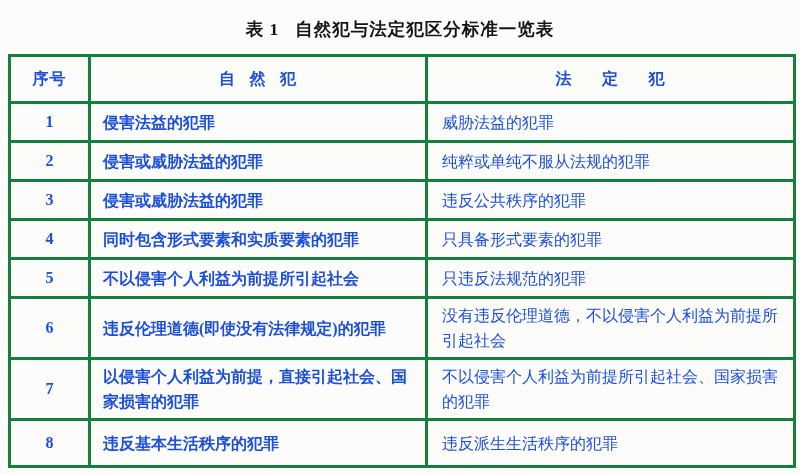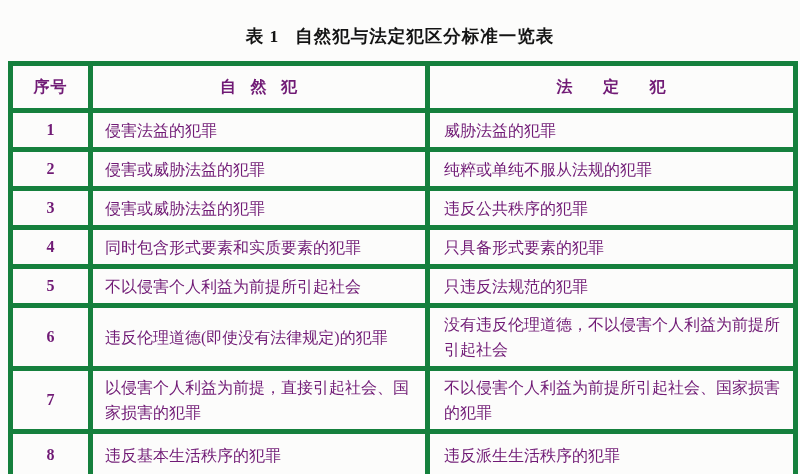--- a/index.html
+++ b/index.html
@@ -11,43 +11,43 @@
     position: relative;
     width: 800px;
     height: 474px;
     background: #fcfcfb;
     font-family: "Liberation Serif", "DejaVu Serif", serif;
     color: #1c1c1c;
     box-sizing: border-box;
     overflow: hidden;
   }
   .caption {
-    padding-top: 24px;
+    padding-top: 17px;
     text-align: center;
     font-size: 17.5px;
     font-weight: bold;
     color: #141414;
     letter-spacing: 1px;
   }
   .caption .cap-label {
     margin-right: 16px;
   }
   table.cmp {
     margin-left: 8px;
     margin-top: 13px;
     width: 785px;
     border-collapse: collapse;
     table-layout: fixed;
     border: 3px solid #1a1a1a;
   }
   table.cmp th,
   table.cmp td {
-    border: 5px solid #15803d;
+    border: 3px solid #15803d;
     font-size: 16px;
-    color: #701a75;
+    color: #1d4ed8;
     vertical-align: middle;
     box-sizing: border-box;
   }
   thead th {
     font-weight: bold;
     font-size: 16.5px;
     text-align: center;
     color: #161616;
   }
   th.h-serial {
@@ -64,20 +64,21 @@
   }
   td.c-num {
     text-align: center;
     font-weight: bold;
     font-size: 16px;
     color: #171717;
   }
   td.c-natural {
     padding: 4px 10px 4px 12px;
     line-height: 25px;
+    font-weight: bold;
   }
   td.c-statutory {
     padding: 4px 10px 4px 14px;
     line-height: 25px;
   }
 </style>
 </head>
 <body>
 
 <div class="page">

